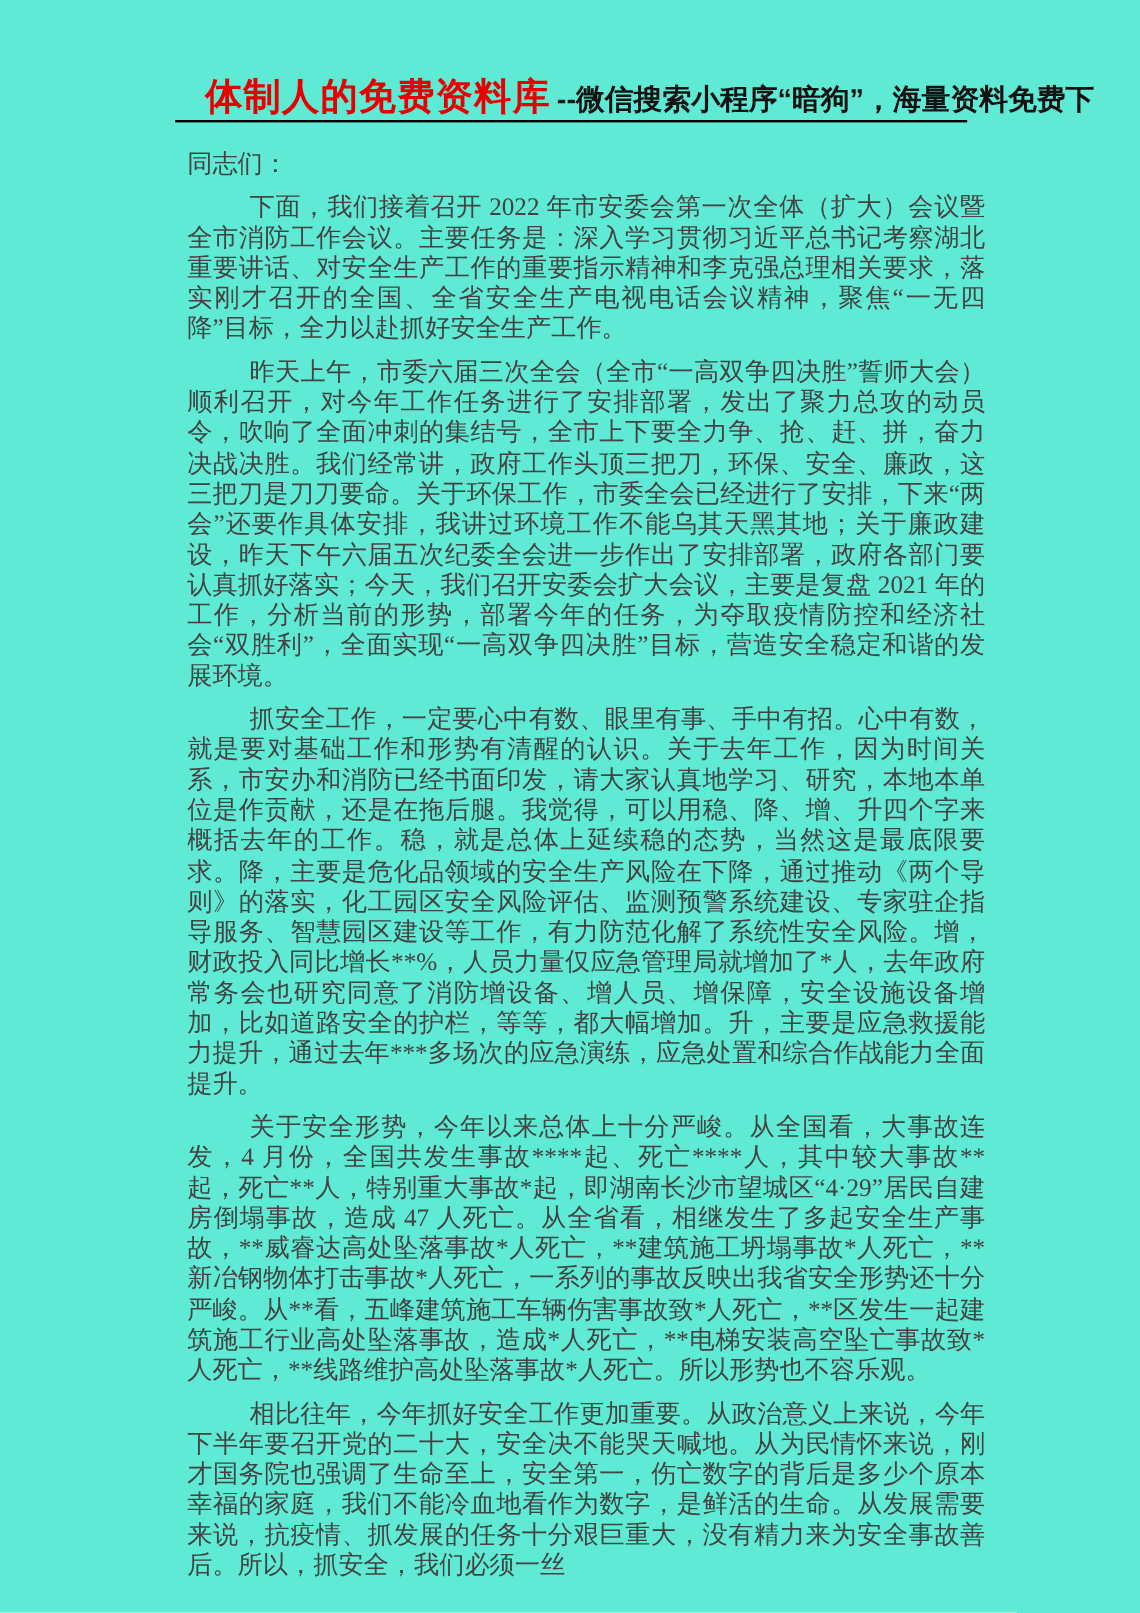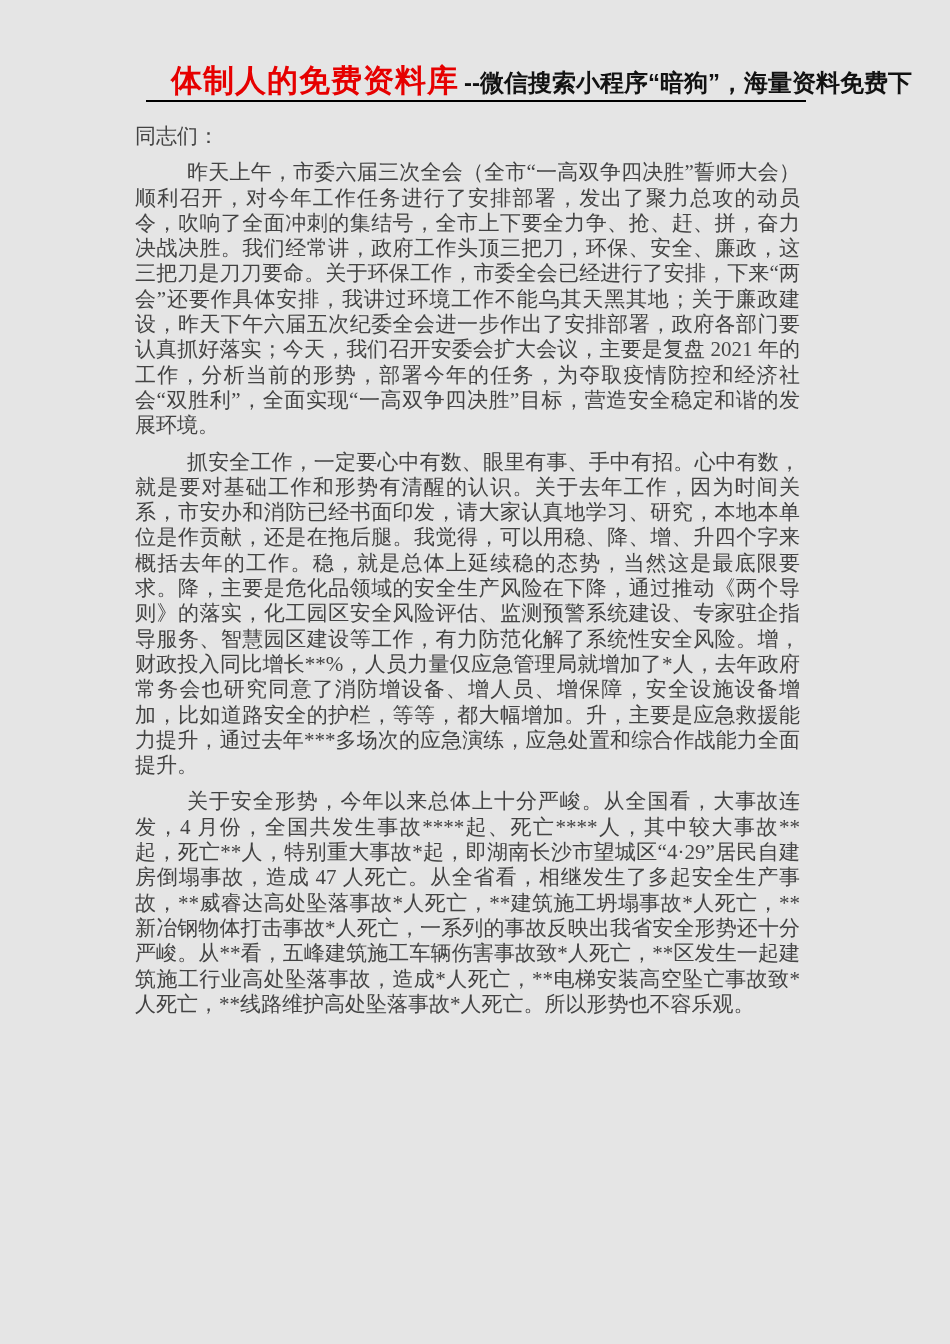--- a/index.html
+++ b/index.html
@@ -4,21 +4,21 @@
 <style>
   html, body {
     margin: 0;
     padding: 0;
     background: #ffffff;
   }
   .page {
     position: relative;
     width: 950px;
     height: 1344px;
-    background: #e5e5e5;
+    background: #5eead4;
     overflow: hidden;
     font-family: "Liberation Serif", "DejaVu Serif", serif;
   }
   .header {
     position: absolute;
     left: 171px;
     top: 60px;
     white-space: nowrap;
   }
   .brand {
@@ -40,21 +40,21 @@
   .header-rule {
     position: absolute;
     left: 146px;
     top: 100px;
     width: 660px;
     height: 2px;
     background: #000000;
   }
   .content {
     position: absolute;
-    left: 135px;
+    left: 156px;
     top: 124px;
     width: 665px;
     color: #434343;
     font-size: 21px;
     line-height: 25.3px;
     text-align: justify;
     text-justify: inter-ideograph;
   }
   .salutation {
     margin: 0 0 11px 0;
@@ -71,19 +71,21 @@
 
   <div class="header">
     <span class="brand" style="color: rgb(230, 0, 0);">体制人的免费资料库</span><span class="promo">--微信搜索小程序“暗狗”，海量资料免费下</span>
   </div>
 
   <div class="header-rule"></div>
 
   <div class="content">
     <p class="salutation">同志们：</p>
     <div id="paras">
+        <p class="para">下面，我们接着召开 2022 年市安委会第一次全体（扩大）会议暨全市消防工作会议。主要任务是：深入学习贯彻习近平总书记考察湖北重要讲话、对安全生产工作的重要指示精神和李克强总理相关要求，落实刚才召开的全国、全省安全生产电视电话会议精神，聚焦“一无四降”目标，全力以赴抓好安全生产工作。</p>
         <p class="para">昨天上午，市委六届三次全会（全市“一高双争四决胜”誓师大会）顺利召开，对今年工作任务进行了安排部署，发出了聚力总攻的动员令，吹响了全面冲刺的集结号，全市上下要全力争、抢、赶、拼，奋力决战决胜。我们经常讲，政府工作头顶三把刀，环保、安全、廉政，这三把刀是刀刀要命。关于环保工作，市委全会已经进行了安排，下来“两会”还要作具体安排，我讲过环境工作不能乌其天黑其地；关于廉政建设，昨天下午六届五次纪委全会进一步作出了安排部署，政府各部门要认真抓好落实；今天，我们召开安委会扩大会议，主要是复盘 2021 年的工作，分析当前的形势，部署今年的任务，为夺取疫情防控和经济社会“双胜利”，全面实现“一高双争四决胜”目标，营造安全稳定和谐的发展环境。</p>
         <p class="para">抓安全工作，一定要心中有数、眼里有事、手中有招。心中有数，就是要对基础工作和形势有清醒的认识。关于去年工作，因为时间关系，市安办和消防已经书面印发，请大家认真地学习、研究，本地本单位是作贡献，还是在拖后腿。我觉得，可以用稳、降、增、升四个字来概括去年的工作。稳，就是总体上延续稳的态势，当然这是最底限要求。降，主要是危化品领域的安全生产风险在下降，通过推动《两个导则》的落实，化工园区安全风险评估、监测预警系统建设、专家驻企指导服务、智慧园区建设等工作，有力防范化解了系统性安全风险。增，财政投入同比增长**%，人员力量仅应急管理局就增加了*人，去年政府常务会也研究同意了消防增设备、增人员、增保障，安全设施设备增加，比如道路安全的护栏，等等，都大幅增加。升，主要是应急救援能力提升，通过去年***多场次的应急演练，应急处置和综合作战能力全面提升。</p>
         <p class="para">关于安全形势，今年以来总体上十分严峻。从全国看，大事故连发，4 月份，全国共发生事故****起、死亡****人，其中较大事故**起，死亡**人，特别重大事故*起，即湖南长沙市望城区“4·29”居民自建房倒塌事故，造成 47 人死亡。从全省看，相继发生了多起安全生产事故，**威睿达高处坠落事故*人死亡，**建筑施工坍塌事故*人死亡，**新冶钢物体打击事故*人死亡，一系列的事故反映出我省安全形势还十分严峻。从**看，五峰建筑施工车辆伤害事故致*人死亡，**区发生一起建筑施工行业高处坠落事故，造成*人死亡，**电梯安装高空坠亡事故致*人死亡，**线路维护高处坠落事故*人死亡。所以形势也不容乐观。</p>
+        <p class="para">相比往年，今年抓好安全工作更加重要。从政治意义上来说，今年下半年要召开党的二十大，安全决不能哭天喊地。从为民情怀来说，刚才国务院也强调了生命至上，安全第一，伤亡数字的背后是多少个原本幸福的家庭，我们不能冷血地看作为数字，是鲜活的生命。从发展需要来说，抗疫情、抓发展的任务十分艰巨重大，没有精力来为安全事故善后。所以，抓安全，我们必须一丝</p>
       </div>
   </div>
 
 </div>
 
 </body></html>

